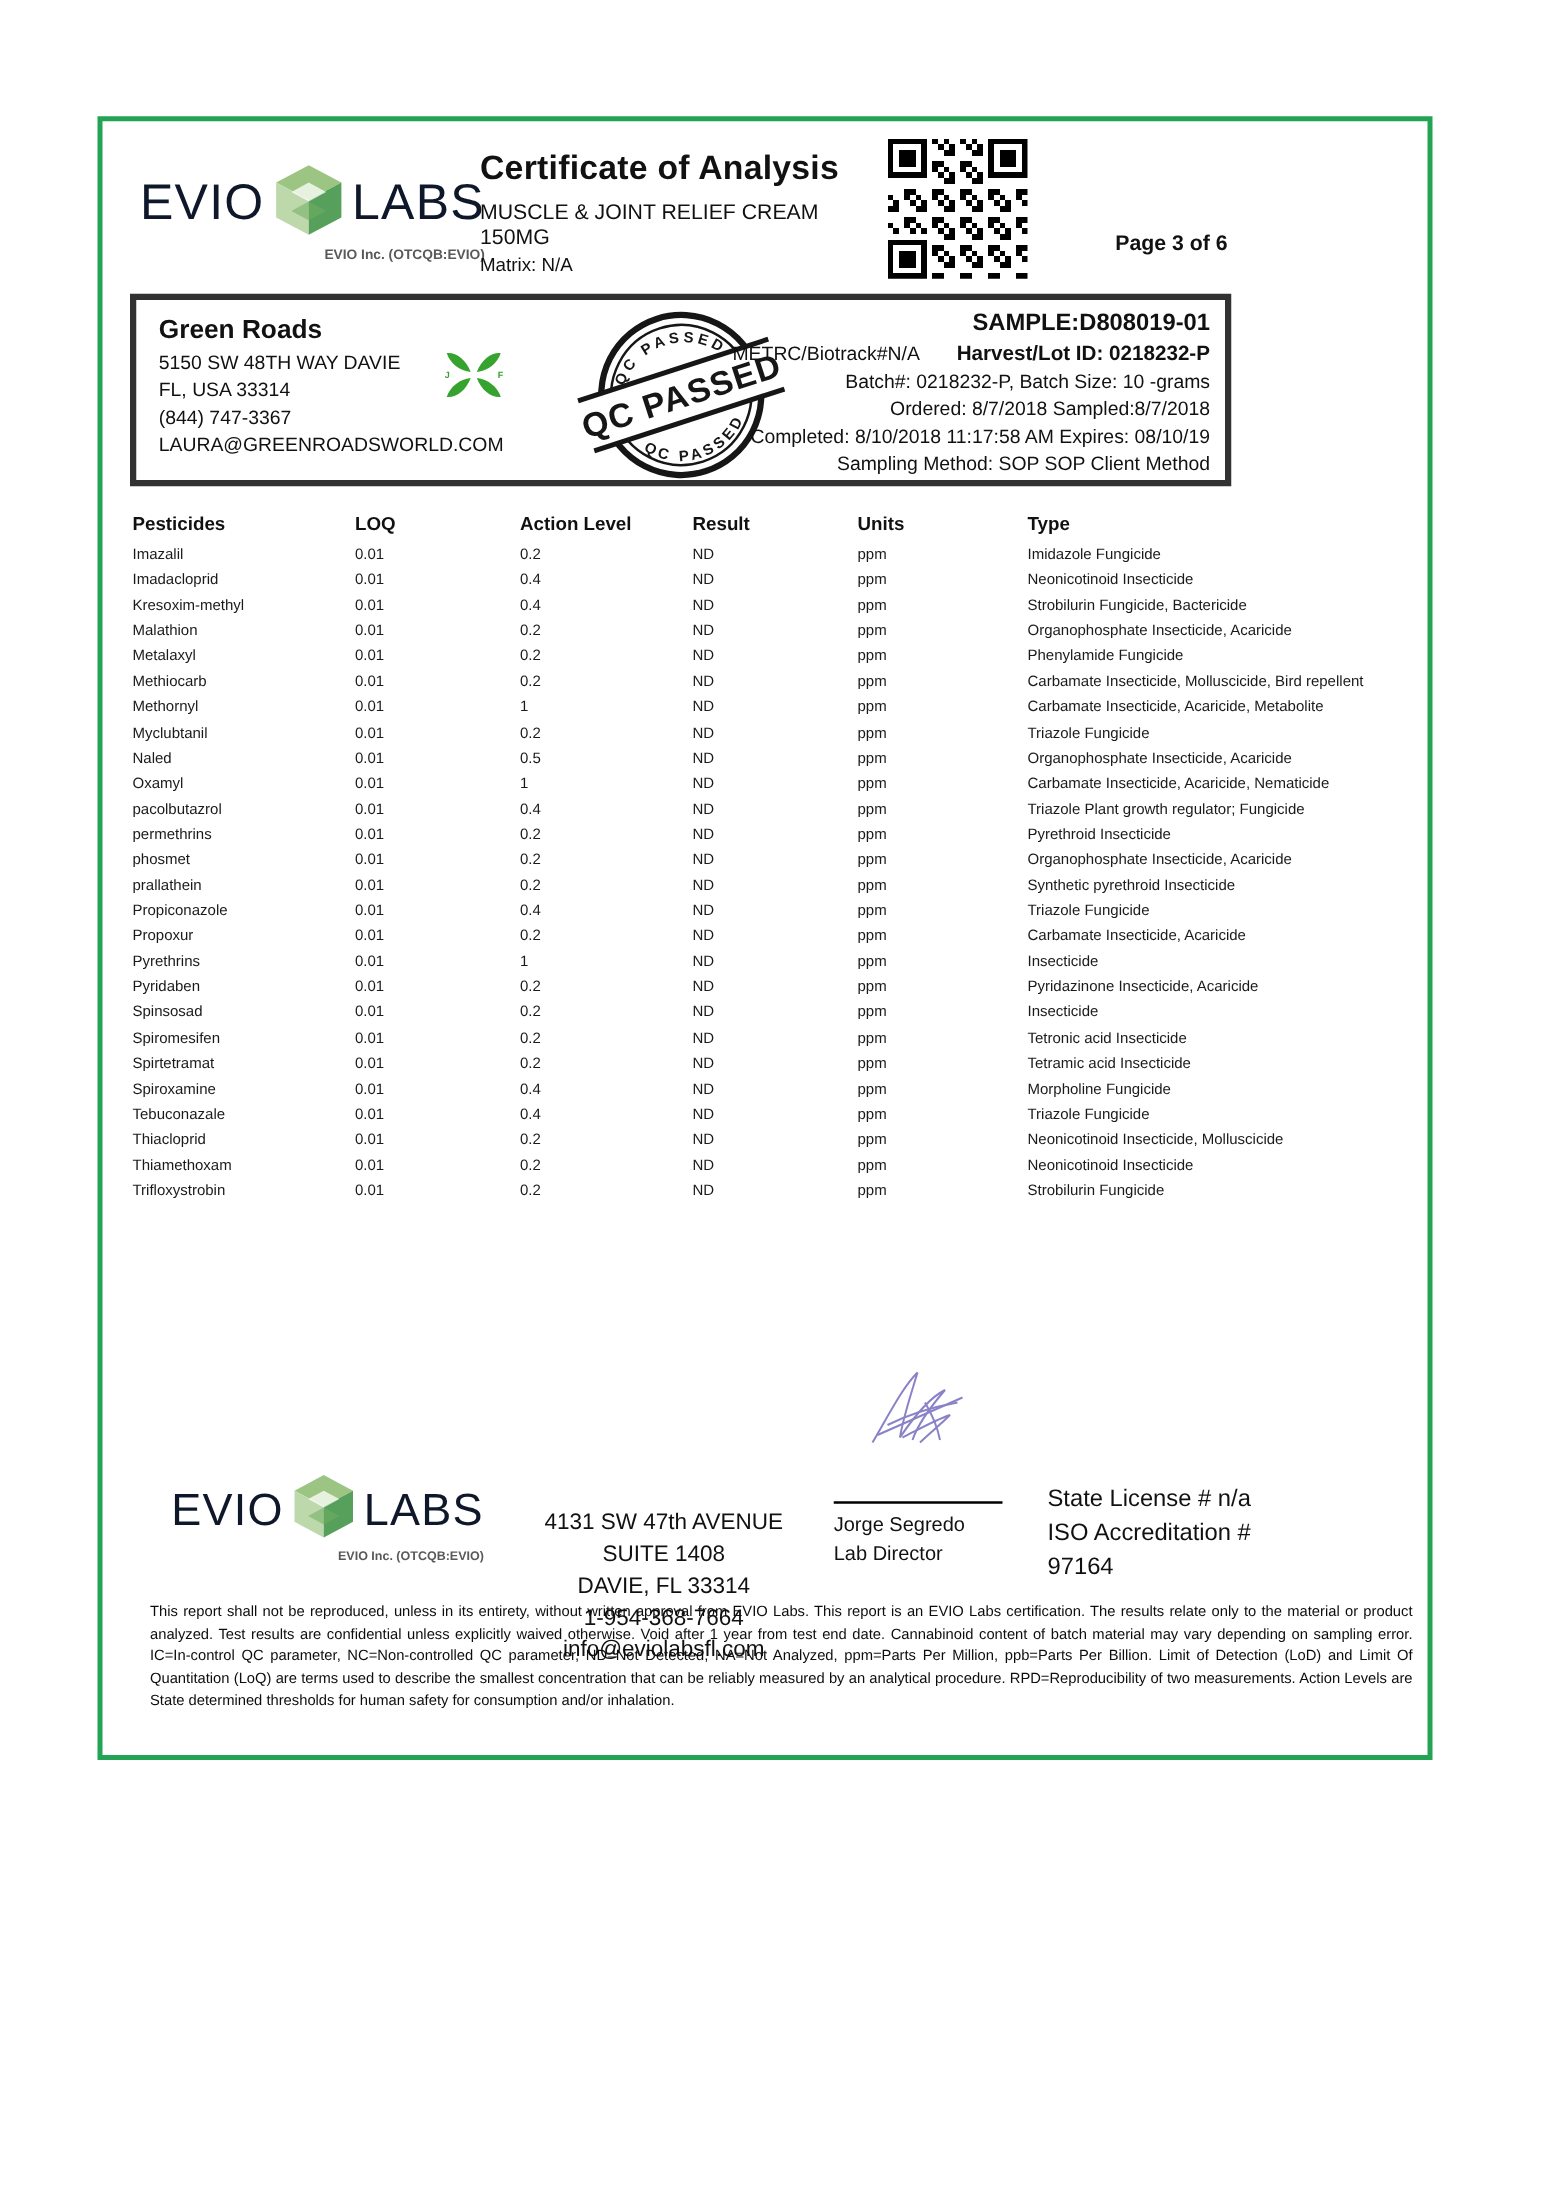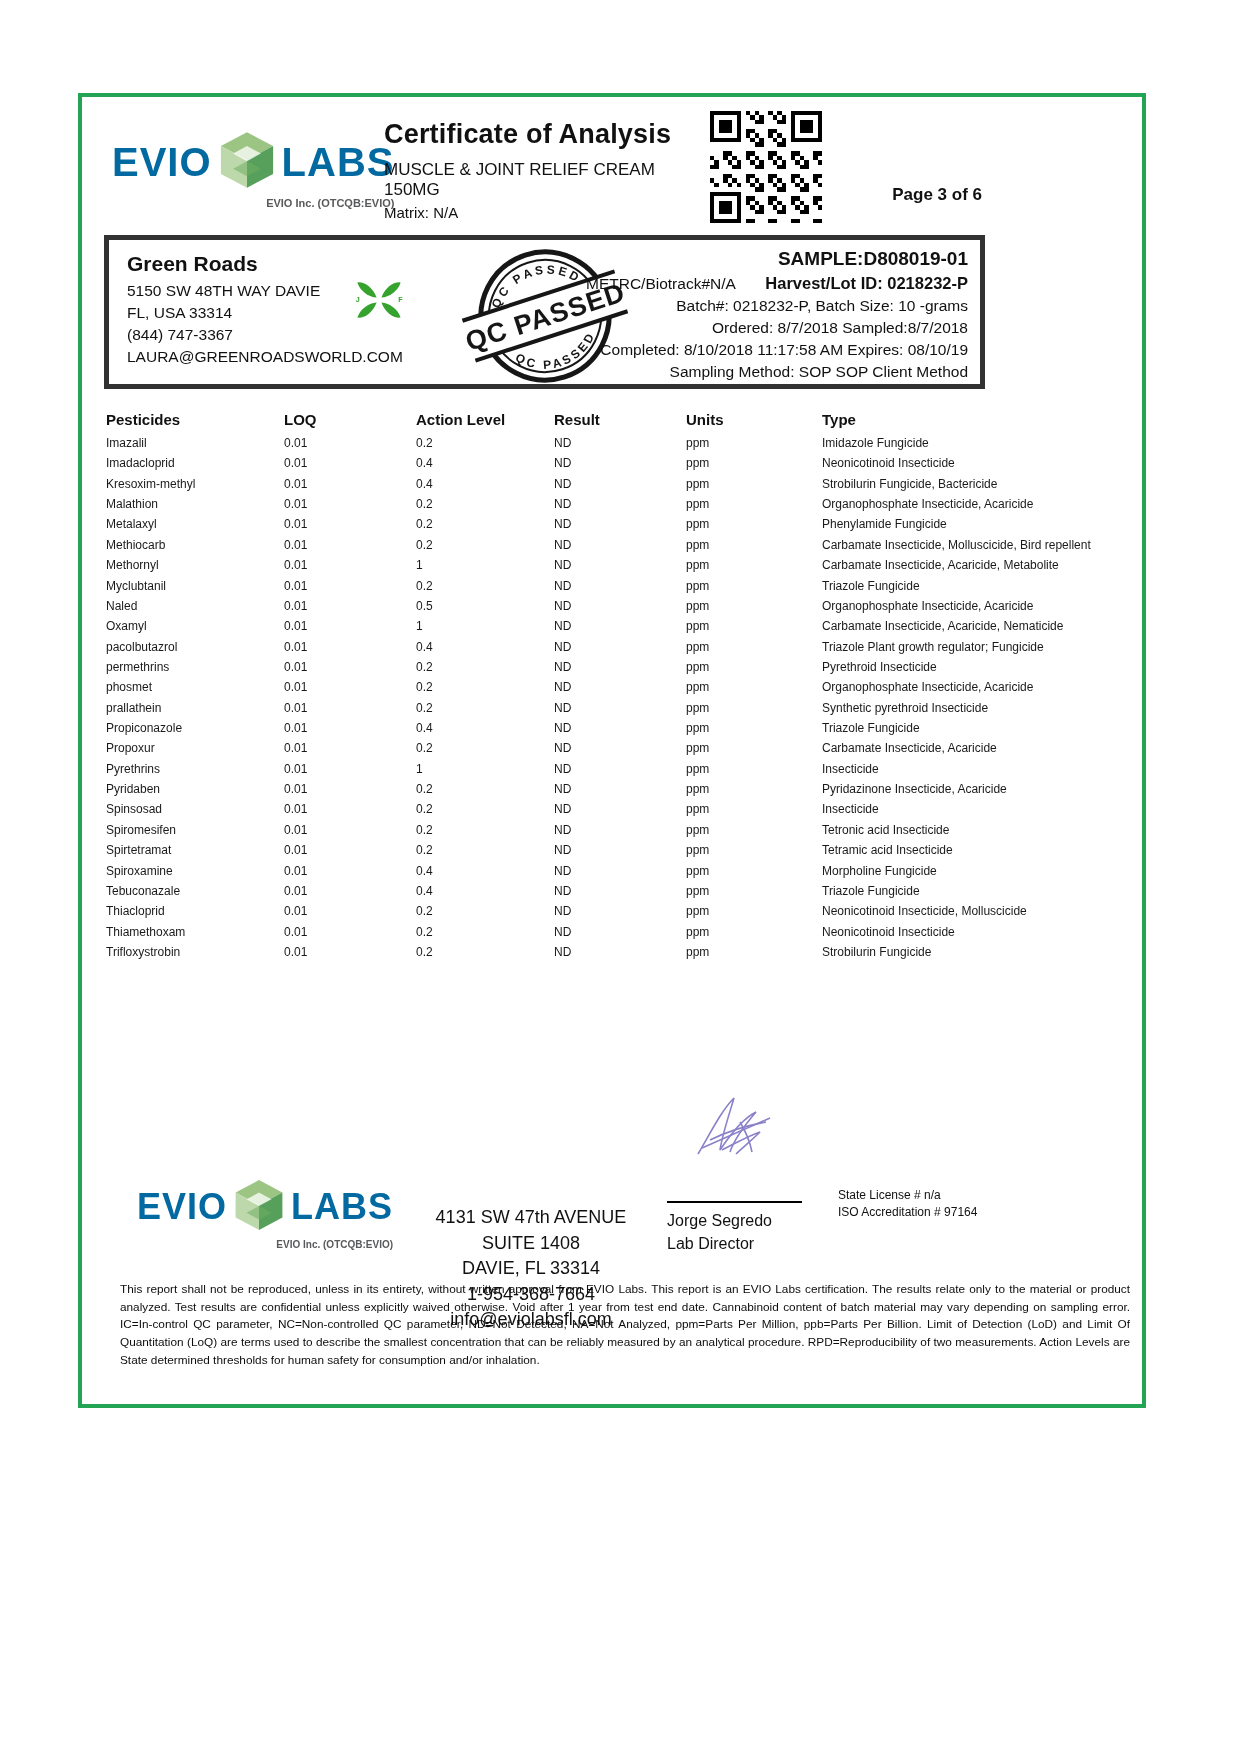--- a/index.html
+++ b/index.html
@@ -8,21 +8,21 @@
     font-family:"Liberation Sans", sans-serif; color:#111;
     position:relative;
   }
   .page { position:absolute; inset:0; background:#fff; }
   .green-box {
     position:absolute; left:78px; top:93px; width:1068px; height:1315px;
     border:4px solid #23a455; background:#fff;
   }
   
   .logo { display:flex; align-items:center; gap:6px; position:relative; }
-  .logo .word { font-weight:bold; color:#0369a1; letter-spacing:1px; }
+  .logo .word { font-weight:normal; color:#0f172a; letter-spacing:1px; }
   .header-logo .word { font-size:40px; }
   .footer-logo .word { font-size:36px; }
   .logo .tagline {
     position:absolute; right:0; font-weight:bold; color:#58595b;
   }
   .header-logo .tagline { font-size:11px; bottom:-16px; }
   .footer-logo .tagline { font-size:10px; bottom:-15px; }
   .header-logo { position:absolute; left:30px; top:34px; }
   .footer-logo { position:absolute; left:55px; top:1082px; }
   
@@ -63,21 +63,21 @@
     padding:2px 8px 3px 0; color:#1a1a1a;
   }
   
   .signature { position:absolute; left:600px; top:995px; width:110px; height:75px; }
   .address { position:absolute; left:343px; top:1108px; width:212px;
     font-size:18px; line-height:1.42;text-align:center; }
   .signer { position:absolute; left:585px; top:1104px; width:150px; }
   .signer .rule { border-top:2px solid #000; width:135px; margin-bottom:6px; }
   .signer div { font-size:16px; line-height:1.45; }
   .license-block { position:absolute; left:756px; top:1090px; width:168px;
-    font-size:12px; line-height:1.42; }
+    font-size:19px; line-height:1.42; }
   .disclaimer {
     position:absolute; left:38px; top:1184px; width:1010px;
     font-size:11.8px; line-height:1.5; text-align:justify; color:#0d0d0d;
   }
 </style>
 </head>
 <body>
 
 <div class="page">
   <div class="green-box">

